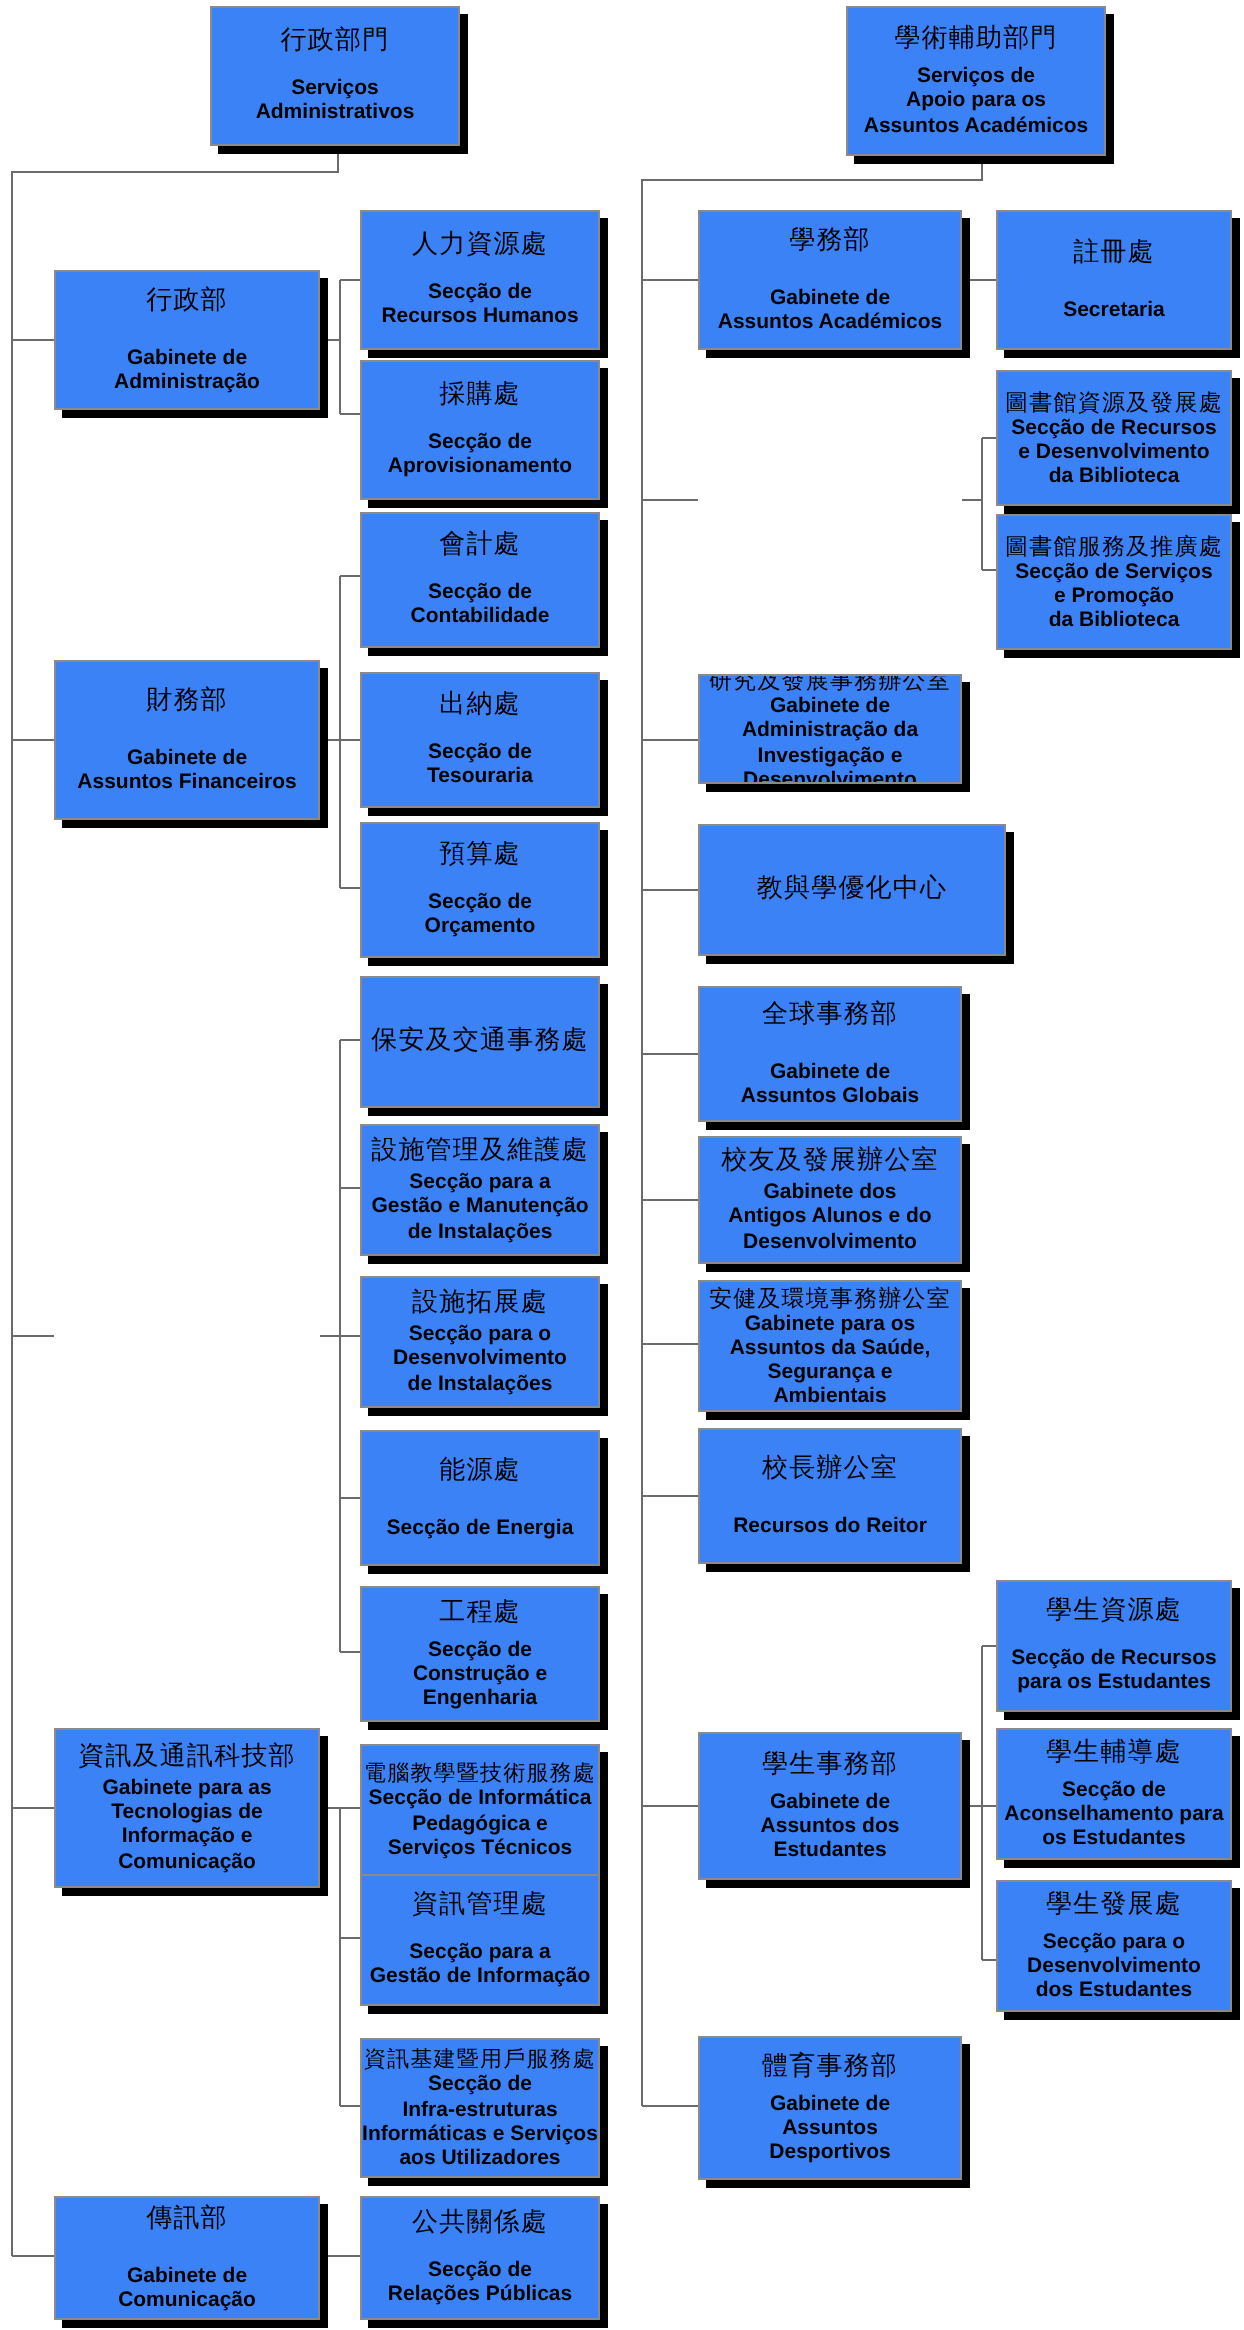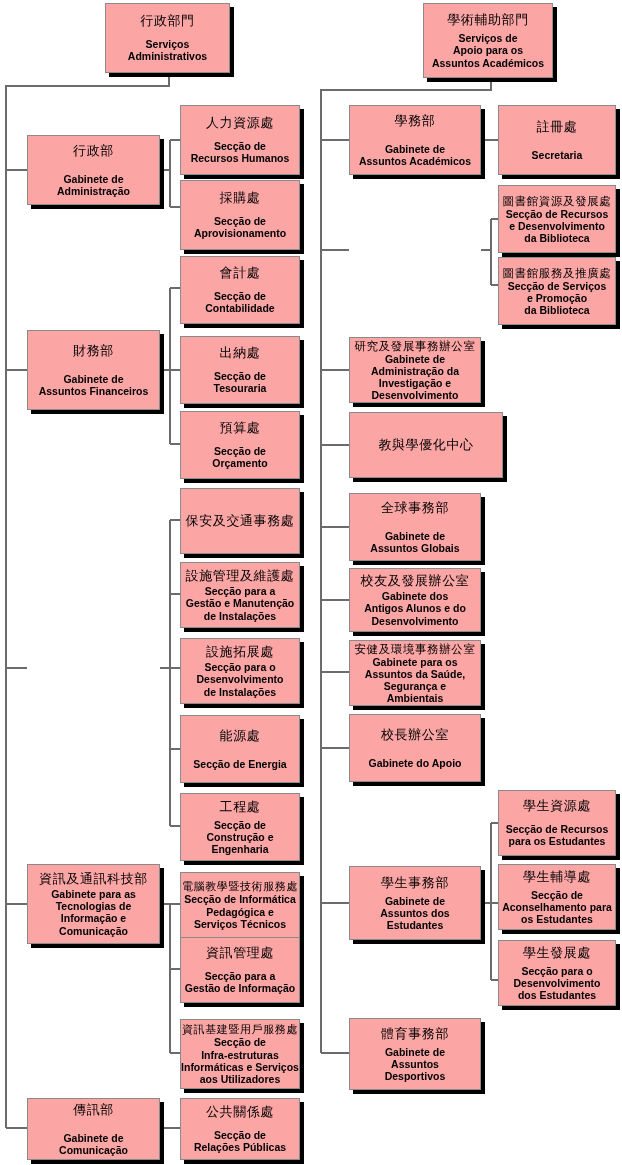--- a/index.html
+++ b/index.html
@@ -23,21 +23,21 @@
     position: absolute;
     left: 0; top: 0;
     width: 622px;
     height: 1165px;
     pointer-events: none;
   }
   
   .node {
     position: absolute;
     box-sizing: border-box;
-    background: #fca5a5;
+    background: #3b82f6;
     border: 1px solid #8a8a8a;
     box-shadow: 4px 4px 0 0 #000000;
     display: flex;
     flex-direction: column;
     align-items: center;
     justify-content: center;
     text-align: center;
     overflow: hidden;
     z-index: 2;
   }
@@ -265,21 +265,21 @@
 Relações Públicas</div>
   </div>
 
   <div class="node gap-lg" style="left:349px; top:105px; width:132px; height:70px;">
     <div class="zh">學務部</div>
     <div class="pt pt-sm">Gabinete de
 Assuntos Académicos</div>
   </div>
 
 
-  <div class="node gap-none" style="left:349px; top:337px; width:132px; height:66px;">
+  <div class="node gap-none" style="left:349px; top:337px; width:132px; height:55px;">
     <div class="zh tighter" style="font-size:11.5px;">研究及發展事務辦公室</div>
     <div class="pt pt-xs">Gabinete de
 Administração da
 Investigação e
 Desenvolvimento</div>
   </div>
 
   <div class="node gap-xs" style="left:349px; top:412px; width:154px; height:66px;">
     <div class="zh">教與學優化中心</div>
   </div>
@@ -300,21 +300,21 @@
   <div class="node gap-none" style="left:349px; top:640px; width:132px; height:66px;">
     <div class="zh tighter" style="font-size:11.5px;">安健及環境事務辦公室</div>
     <div class="pt pt-xs">Gabinete para os
 Assuntos da Saúde,
 Segurança e
 Ambientais</div>
   </div>
 
   <div class="node gap-lg" style="left:349px; top:714px; width:132px; height:68px;">
     <div class="zh">校長辦公室</div>
-    <div class="pt">Gabinete do Apoio</div>
+    <div class="pt">Recursos do Reitor</div>
   </div>
 
   <div class="node gap-sm" style="left:349px; top:866px; width:132px; height:74px;">
     <div class="zh">學生事務部</div>
     <div class="pt">Gabinete de
 Assuntos dos
 Estudantes</div>
   </div>
 
   <div class="node gap-sm" style="left:349px; top:1018px; width:132px; height:72px;">

